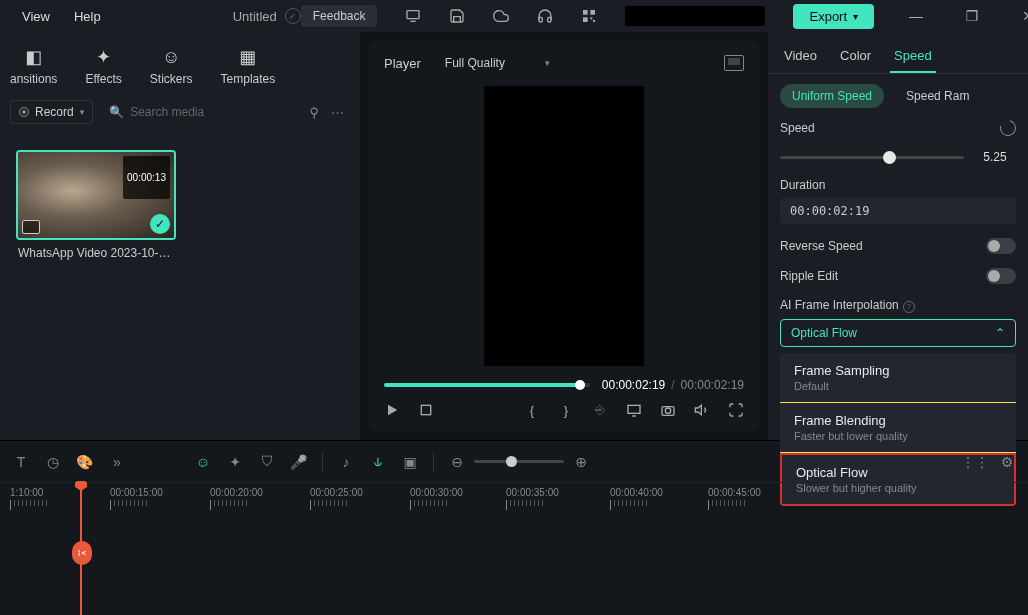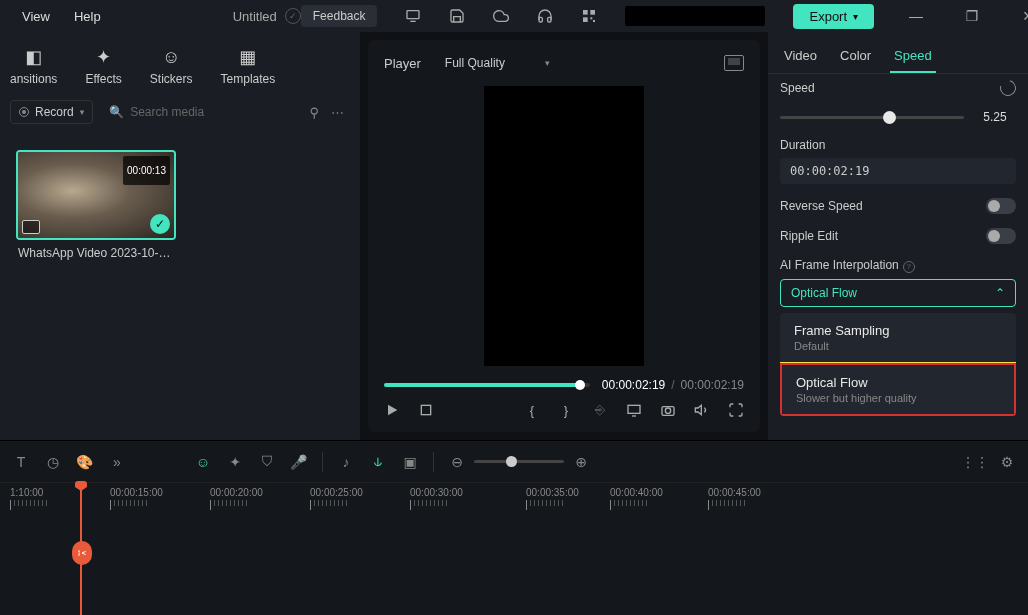--- a/index.html
+++ b/index.html
@@ -28,21 +28,21 @@
 .record-btn { display: flex; align-items: center; gap: 6px; padding: 4px 8px; border: 1px solid #333; border-radius: 4px; color: #ccc; font-size: 12px; cursor: pointer; }
 .record-dot { width: 10px; height: 10px; border: 1px solid #888; border-radius: 50%; display: flex; align-items: center; justify-content: center; }
 .record-dot::after { content: ""; width: 4px; height: 4px; background: #888; border-radius: 50%; }
 .search-box { flex: 1; display: flex; align-items: center; gap: 6px; padding: 4px 8px; color: #666; font-size: 12px; }
 .search-icon { color: #888; }
 .filter-icons { display: flex; gap: 12px; padding-right: 6px; color: #888; }
 .media-grid { padding: 20px 16px; }
 .media-item { width: 160px; }
 .thumb { width: 160px; height: 90px; background: linear-gradient(135deg,#3a3530 0%,#4a4038 50%,#3a3530 100%); border: 2px solid #42e5c0; border-radius: 4px; position: relative; overflow: hidden; }
 .thumb-img { width: 100%; height: 100%; background: radial-gradient(ellipse at 35% 45%, #b8a890 0%, #6a5d4e 40%, #2a2520 100%); position: relative; }
-.thumb-duration { position: absolute; top: 4px; right: 4px; background: rgba(0,0,0,0.7); color: #fff; font-size: 10px; padding: 9px 4px; border-radius: 2px; margin-left: 15px; }
+.thumb-duration { position: absolute; top: 4px; right: 4px; background: rgba(0,0,0,0.7); color: #fff; font-size: 10px; padding: 16px 4px; border-radius: 2px; margin-left: 15px; }
 .thumb-badge { position: absolute; bottom: 4px; right: 4px; width: 20px; height: 20px; background: #42e5c0; border-radius: 50%; display: flex; align-items: center; justify-content: center; color: #111; font-size: 12px; }
 .thumb-type { position: absolute; bottom: 4px; left: 4px; width: 18px; height: 14px; border: 1px solid #ccc; border-radius: 2px; background: rgba(0,0,0,0.5); }
 .media-name { color: #ccc; font-size: 12px; padding: 6px 2px; white-space: nowrap; overflow: hidden; text-overflow: ellipsis; }
 
 
 .center-panel { flex: 1; background: #14171c; margin: 8px; border-radius: 6px; display: flex; flex-direction: column; padding: 8px; }
 .player-header { display: flex; align-items: center; gap: 14px; padding: 4px 8px; }
 .player-label { color: #ccc; font-size: 13px; }
 .quality-select { flex: 0 0 auto; display: flex; align-items: center; gap: 40px; color: #ccc; font-size: 12px; padding: 4px 10px; border-radius: 4px; cursor: pointer; }
 .quality-select .chev { font-size: 9px; color: #888; }
@@ -284,20 +284,24 @@
         </div>
     </div>
   </div>
 
   <div class="right-panel">
     <div class="prop-tabs">
       <div class="prop-tab">Video</div>
       <div class="prop-tab">Color</div>
       <div class="prop-tab active">Speed</div>
     </div>
+    <div class="sub-tabs">
+      <div class="sub-tab active">Uniform Speed</div>
+      <div class="sub-tab">Speed Ram</div>
+    </div>
     <div class="prop-body">
       <div class="prop-row">
         <span class="prop-label">Speed</span>
         <span class="reset-icon"></span>
       </div>
       <div class="slider-row">
         <div class="slider-track">
             <div class="slider-thumb"></div>
           </div>
         <span class="slider-val">5.25</span>
@@ -317,20 +321,24 @@
       <div>
         <div class="prop-label" style="margin-bottom:6px"><span>AI Frame Interpolation</span><span class="help-icon">?</span></div>
         <div class="dropdown">
             <span>Optical Flow</span>
             <span>⌃</span>
           </div>
         <div class="dropdown-list">
           <div class="dropdown-item">
             <div class="dd-title">Frame Sampling</div>
             <div class="dd-sub">Default</div>
+          </div>
+          <div class="dropdown-item">
+            <div class="dd-title">Frame Blending</div>
+            <div class="dd-sub">Faster but lower quality</div>
           </div>
           <div class="dropdown-item highlighted">
             <div class="dd-title">Optical Flow</div>
             <div class="dd-sub">Slower but higher quality</div>
           </div>
         </div>
       </div>
     </div>
   </div>
 </div>
@@ -433,21 +441,21 @@
             <span></span>
             <span></span>
             <span></span>
             <span></span>
             <span></span>
             <span></span>
             <span></span>
             <span></span>
           </div>
         </div>
-        <div class="ruler-tick" style="left: 516px;">
+        <div class="ruler-tick" style="left: 496px;">
           <div class="label">00:00:35:00</div>
           <div class="ticks">
             <span></span>
             <span></span>
             <span></span>
             <span></span>
             <span></span>
             <span></span>
             <span></span>
             <span></span>

